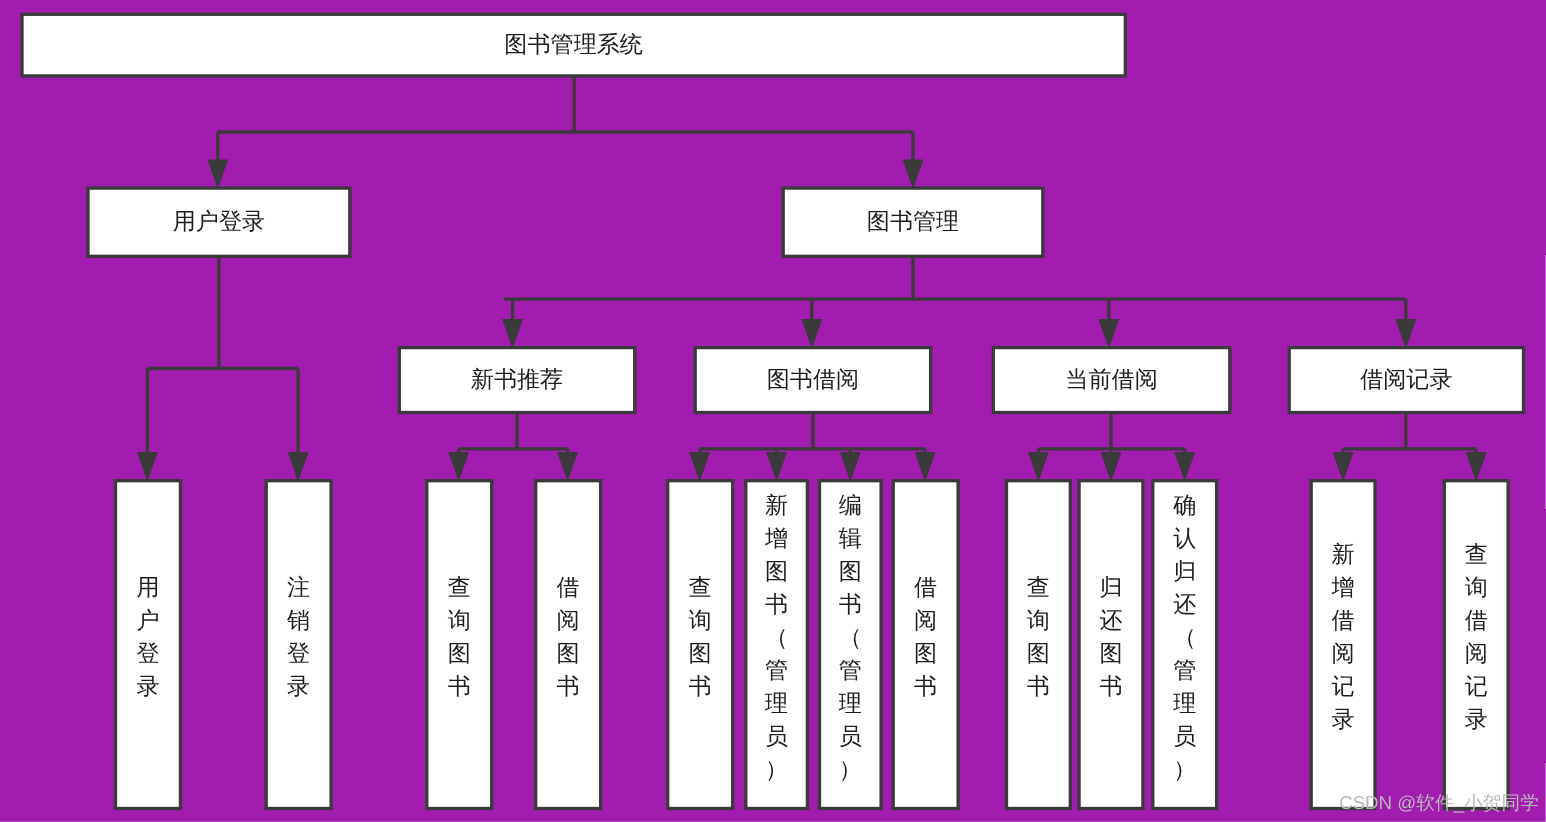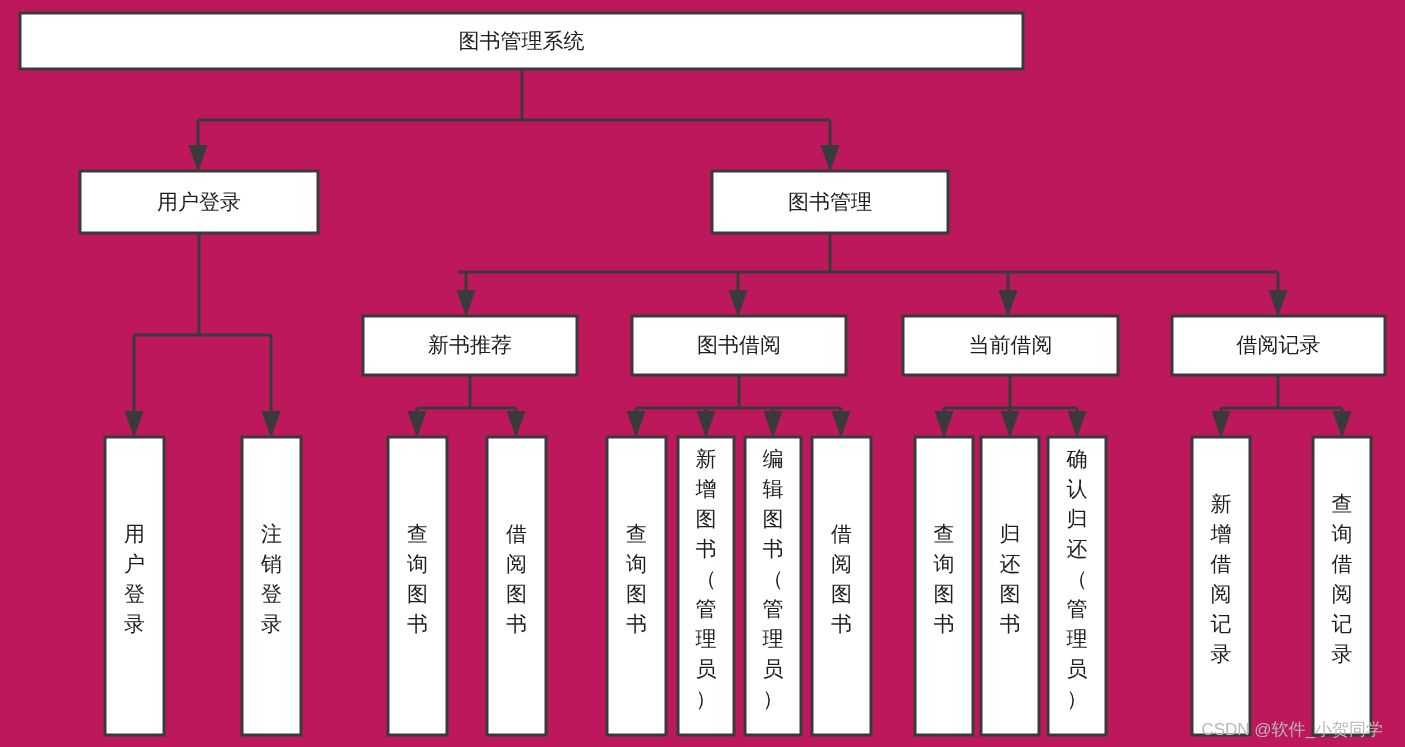--- a/index.html
+++ b/index.html
@@ -10,21 +10,21 @@
   body {
     width: 1405px;
     height: 747px;
     font-family: "Liberation Sans", "DejaVu Sans", sans-serif;
     overflow: hidden;
   }
   #diagram-root {
     position: relative;
     width: 1405px;
     height: 747px;
-    background: #be185d;
+    background: #a21caf;
   }
   svg#flow-svg {
     position: absolute;
     left: 0;
     top: 0;
     width: 1405px;
     height: 747px;
     display: block;
   }
   .node-box {
@@ -44,21 +44,21 @@
   }
   .node-label-h {
     font-family: "Liberation Sans", "DejaVu Sans", sans-serif;
     font-size: 21px;
     fill: #1d1d1d;
     text-anchor: middle;
     dominant-baseline: middle;
   }
   .watermark {
     position: absolute;
-    right: 22px;
+    right: 6px;
     bottom: 6px;
     font-family: "Liberation Sans", "DejaVu Sans", sans-serif;
     font-size: 17px;
     color: #b8b8b8;
     white-space: nowrap;
     user-select: none;
   }
 </style>
 </head>
 <body>

